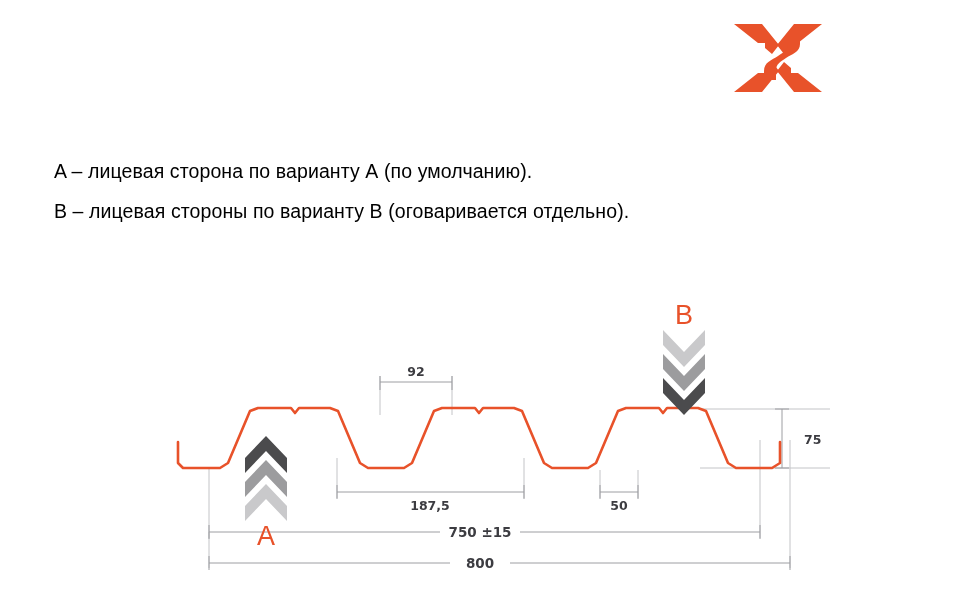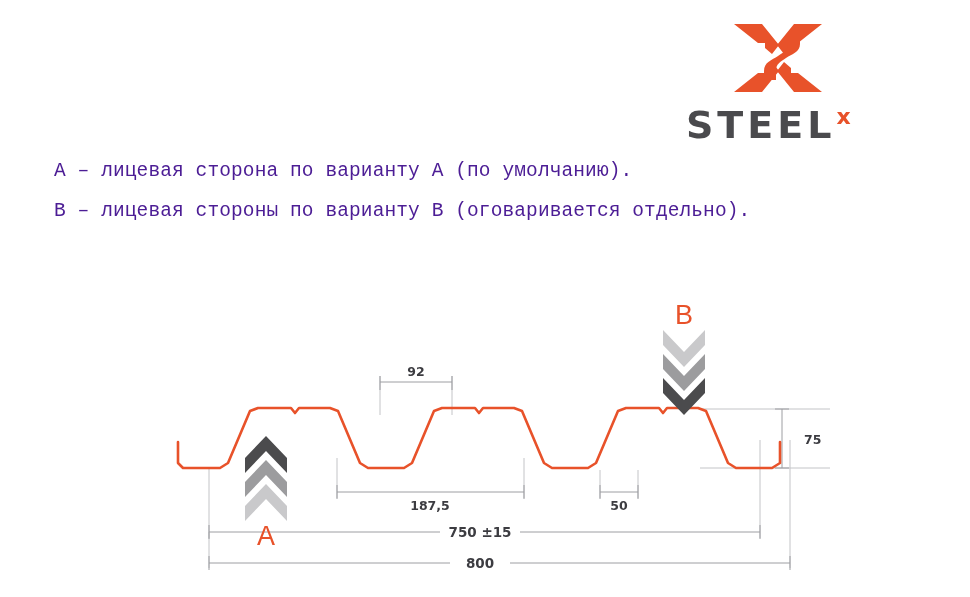--- a/index.html
+++ b/index.html
@@ -57,23 +57,23 @@
     line-height: 1;
     position: relative;
     top: -14px;
     left: 1px;
   }
 
   
   .legend-line {
     position: absolute;
     left: 54px;
-    font-family: Liberation Mono, monospace;
+    font-family: Liberation Sans, sans-serif;
     font-size: 19.5px;
-    color: #4c1d95;
+    color: #000000;
     white-space: nowrap;
     letter-spacing: 0.1px;
   }
   #legend-line-a { top: 160px; }
   #legend-line-b { top: 200px; }
 
   
   #drawing-area {
     position: absolute;
     left: 0;
@@ -118,24 +118,20 @@
       <polygon fill="#e8522a" points="2,74 30,74 47,53 40,44 33,50 33,55 26,55"></polygon>
 
       <polygon fill="#e8522a" points="90,74 62,74 45,53 52,44 59,50 59,55 66,55"></polygon>
 
       <path fill="#e8522a" d="M56,18 L68,18 L68,26 C68,34 60,36 54,40
                C48,44 44,46 44,53 L44,62 L32,62 L32,53
                C32,44 40,42 46,38 C52,34 56,32 56,26 Z"></path>
     </svg>
   </div>
 
-  <div id="logo-wordmark">
-    <span id="logo-steel-text">STEEL</span>
-    <span id="logo-x-sup">x</span>
-  </div>
 
 </div>
 
 <div class="legend-line" id="legend-line-a">A – лицевая сторона по варианту А (по умолчанию).</div>
 
 <div class="legend-line" id="legend-line-b">B – лицевая стороны по варианту B (оговаривается отдельно).</div>
 
 <div id="drawing-area">
 <svg id="drawing-svg" width="970" height="317" viewBox="0 0 970 317" aria-hidden="true">
 

